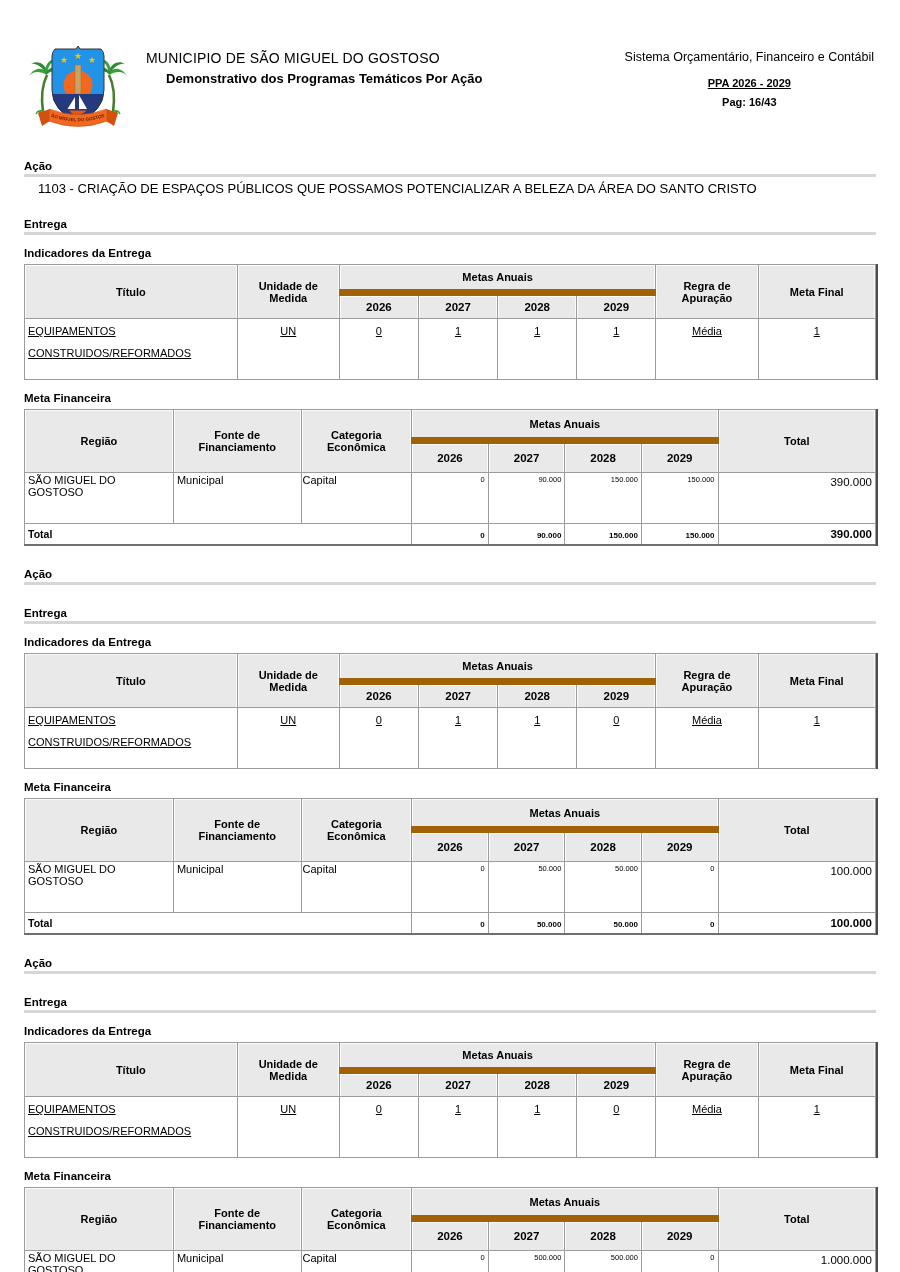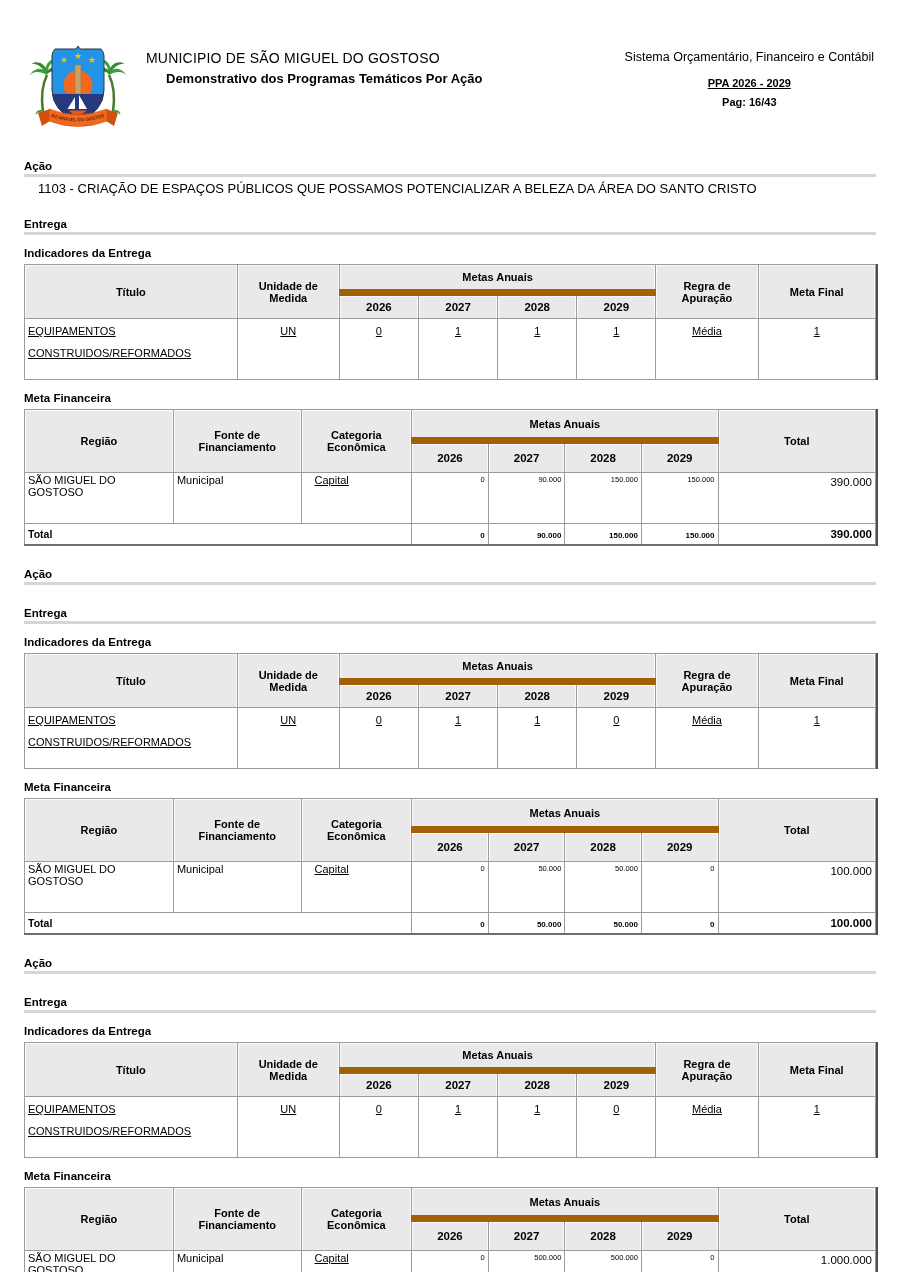--- a/index.html
+++ b/index.html
@@ -36,21 +36,21 @@
   .l{text-align:left;}
   .metas-group{border-bottom:7px solid #a16207;}
   .yr{font-size:11.5px;}
   .ind thead tr.r1 th{height:22px;}
   .ind thead tr.r2 th{height:20px;}
   .ind tbody td{height:58px;vertical-align:top;line-height:22px;text-decoration:underline;}
   .ind td.titulo{word-wrap:break-word;}
   .fin thead tr.r1 th{height:25px;}
   .fin thead tr.r2 th{height:26px;}
   .fin tbody tr.data td{height:46px;vertical-align:top;}
-  .fin td.cat{padding-left:13px;text-decoration:underline;}
+  .fin td.cat{padding-left:1px;}
   .small-num{font-size:7.5px;text-align:right;vertical-align:top;padding-top:2px;}
   .total-col{font-size:11.5px;text-align:right;vertical-align:top;padding-top:3px;}
   .total-row td{font-weight:700;height:16px;vertical-align:middle;}
   .total-row .small-num{font-size:8px;padding-top:3px;}
   .total-row .total-label{font-size:10.5px;}
   .total-row .total-col{padding-top:1px;}
 </style>
 </head>
 <body>
 

